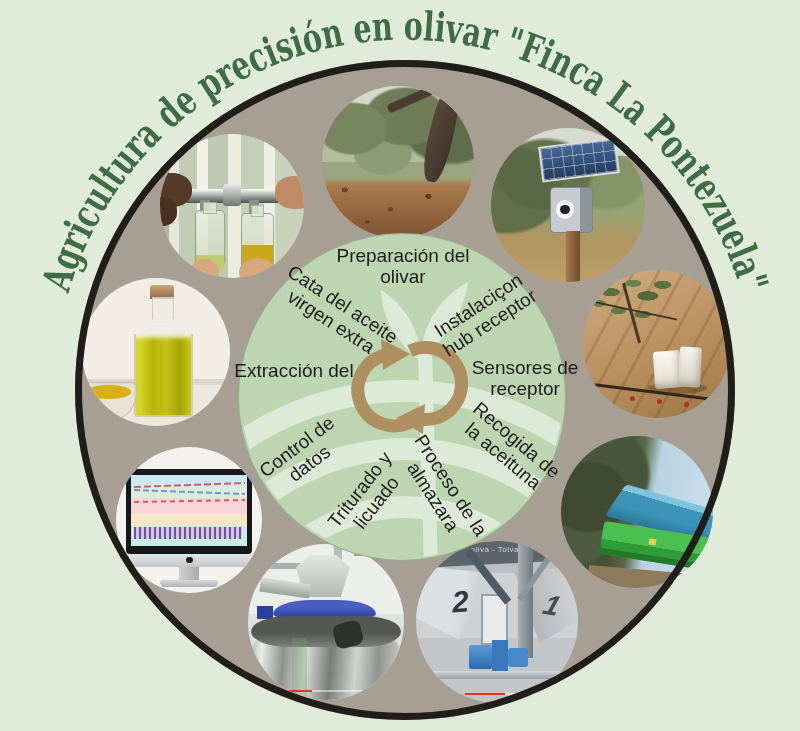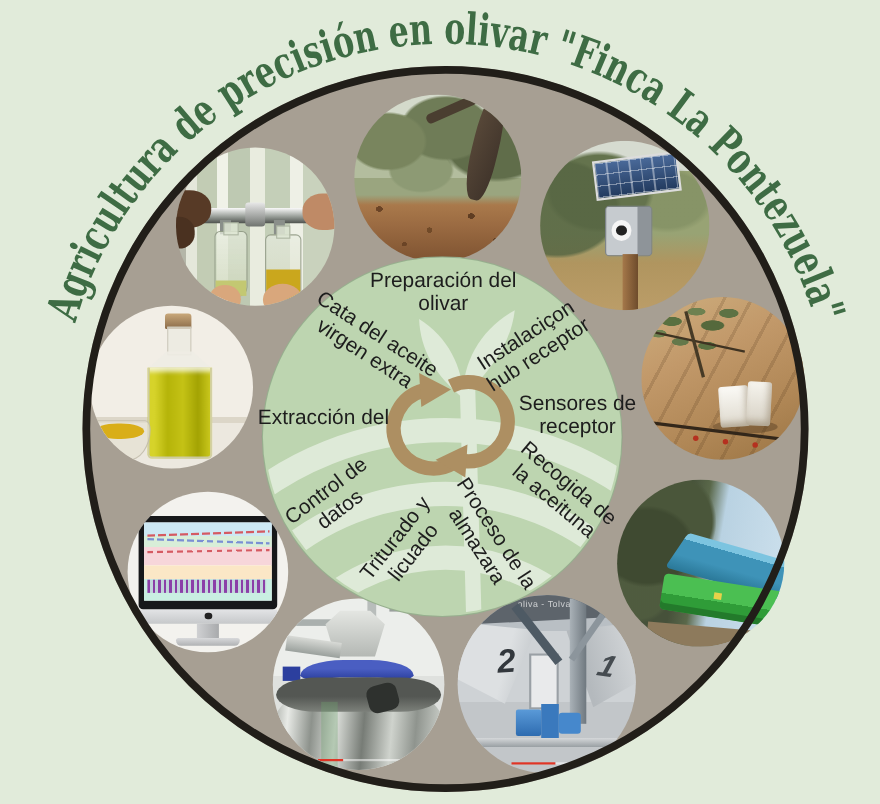--- a/index.html
+++ b/index.html
@@ -406,21 +406,21 @@
     <span>almazara</span>
   </div>
   <div class="lbl" style="left:368px;top:496px;--r:-52deg">
     <span>Triturado y</span>
     <span>licuado</span>
   </div>
   <div class="lbl" style="left:303px;top:455px;--r:-37deg">
     <span>Control de</span>
     <span>datos</span>
   </div>
-  <div class="lbl" style="left:294px;top:380px;--r:0deg">
+  <div class="lbl" style="left:294px;top:370px;--r:0deg">
     <span>Extracción del</span>
   </div>
   <div class="lbl" style="left:337px;top:313px;--r:33deg">
     <span>Cata del aceite</span>
     <span>virgen extra</span>
   </div>
 
   <svg class="abs titlesvg" viewBox="0 0 800 731">
     <defs>
       <path id="titlearc" d="M 68.5 293.5 A 350 350 0 0 1 747.4 317.2" fill="none"></path>

